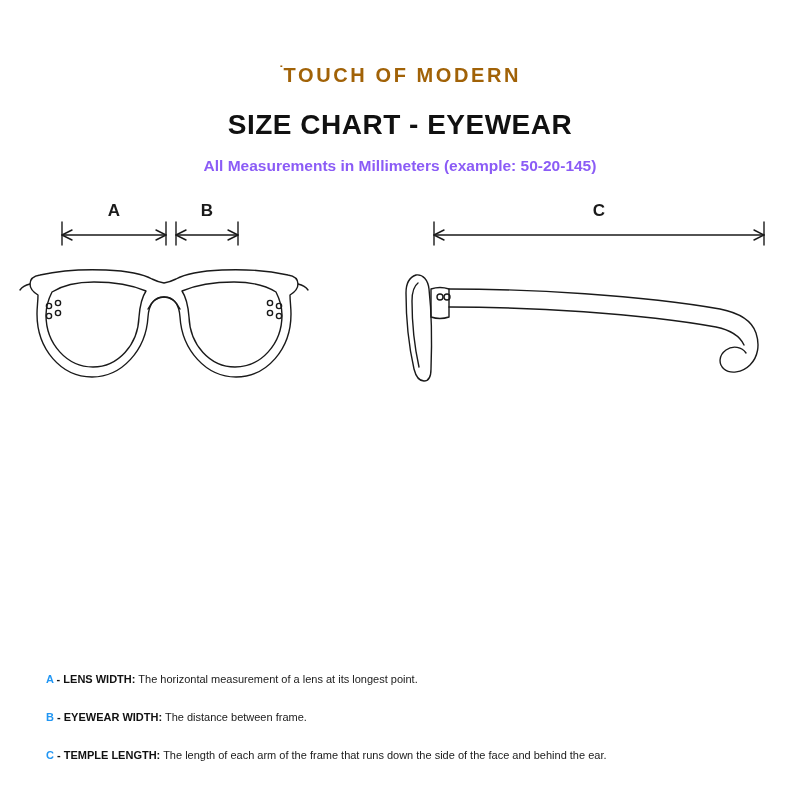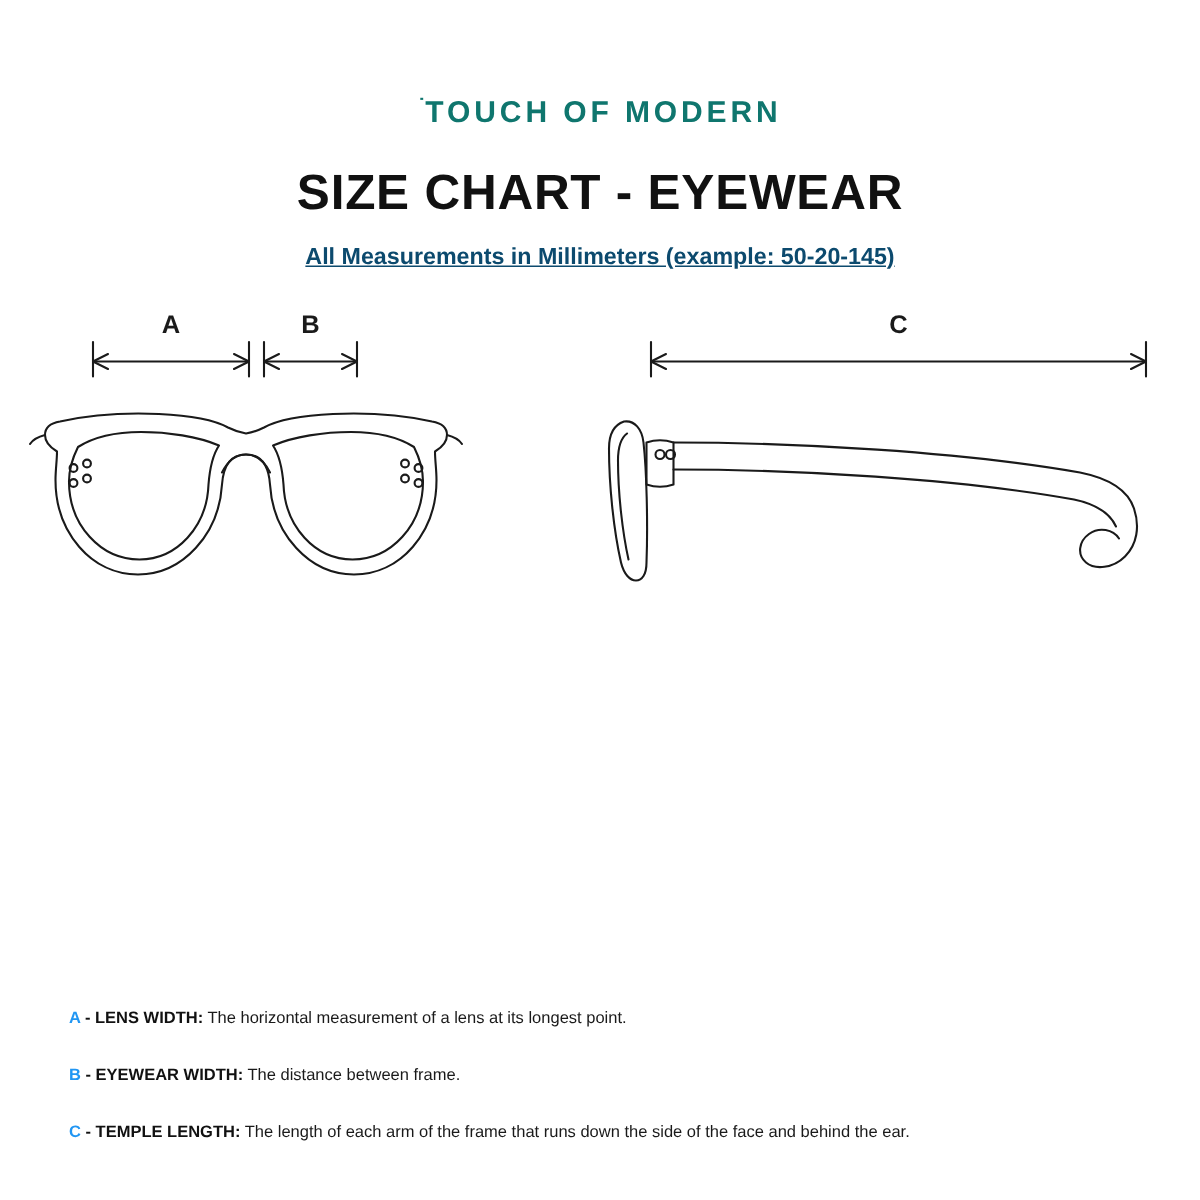--- a/index.html
+++ b/index.html
@@ -21,32 +21,32 @@
     box-sizing: border-box;
   }
 
   
   .brand {
     text-align: center;
     font-size: 20px;
     font-weight: bold;
     letter-spacing: 2.6px;
     margin-top: 64px;
-    color: #0f766e;
+    color: #a16207;
   }
   .brand .tick {
     display: inline-block;
     position: relative;
     top: -6px;
     font-size: 14px;
     letter-spacing: 0;
   }
   .title {
     text-align: center;
-    font-size: 33px;
+    font-size: 28px;
     font-weight: bold;
     letter-spacing: 0.5px;
     margin-top: 22px;
     color: #111;
   }
 
   
   .abc {
     text-align: center;
     margin-top: 48px;
@@ -55,22 +55,21 @@
     letter-spacing: 1px;
   }
   .abc .ltr { color: #2196f3; }
   .abc .dash { color: #2196f3; }
 
   .measure-note {
     text-align: center;
     margin-top: 16px;
     font-size: 15.5px;
     font-weight: bold;
-    color: #0c4a6e;
-    text-decoration: underline;
+    color: #8b5cf6;
   }
 
   
   .diagram {
     position: relative;
     width: 800px;
     height: 260px;
     margin-top: 22px;
   }
   .diagram svg { display: block; }

